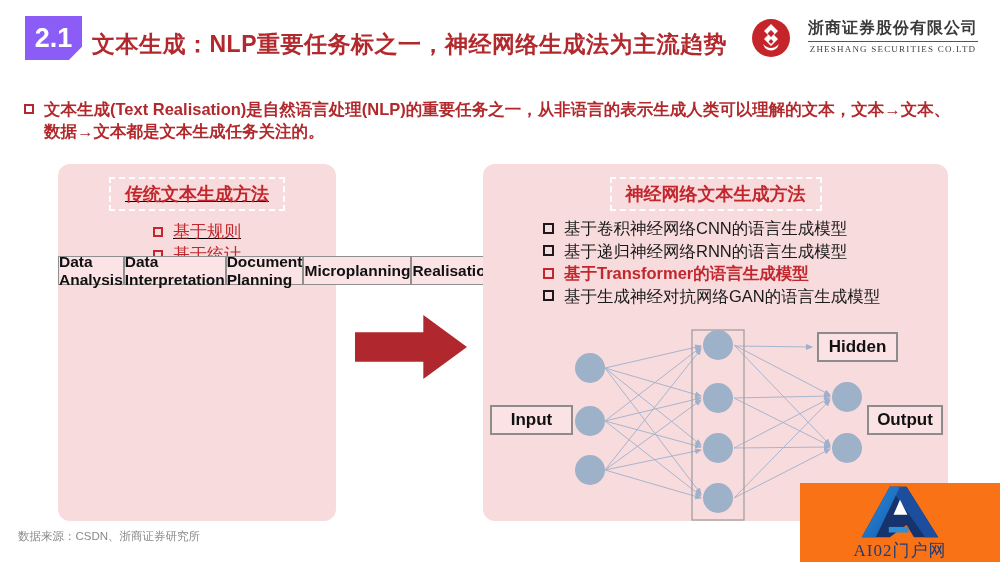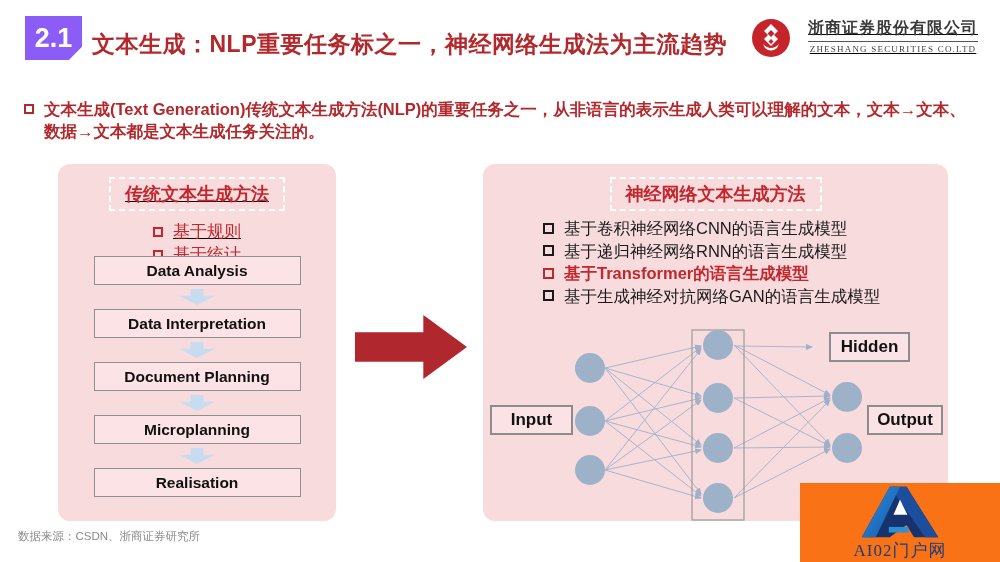--- a/index.html
+++ b/index.html
@@ -12,21 +12,21 @@
   .badge {
     position:absolute; left:25px; top:16px; width:57px; height:44px;
     background:#8b5cf6; color:#fff; font-weight:bold; font-size:27px;
     display:flex; align-items:center; justify-content:center;
     clip-path:polygon(0 0,100% 0,100% 70%,77% 100%,0 100%);
   }
   .title {
     position:absolute; left:92px; top:29px; color:#B2292D;
     font-size:23px; font-weight:bold; letter-spacing:0.5px; white-space:nowrap;
   }
-  .brand { position:absolute; right:22px; top:18px; display:flex; align-items:flex-start; gap:17px;text-decoration:underline; }
+  .brand { position:absolute; right:22px; top:18px; display:flex; align-items:flex-start; gap:17px; }
   .brand-icon { width:40px; height:40px; }
   .brand-text { font-family:"Liberation Serif","DejaVu Serif",serif; color:#3a3a3a; }
   .brand-cn { font-size:16px; font-weight:bold; letter-spacing:1px; border-bottom:1.5px solid #555; padding-bottom:2px; }
   .brand-en { font-size:9px; letter-spacing:1.2px; margin-top:2px; color:#444;text-align:center; }
   
   .intro { position:absolute; left:24px; top:99px; width:956px; color:#B2292D;
            font-size:16.5px; font-weight:bold; line-height:1.32; }
   .intro-row { display:flex; }
   .sq { display:inline-block; width:10px; height:10px; border:2.5px solid #B2292D;
         margin:5px 10px 0 0; flex:0 0 auto; }
@@ -39,21 +39,21 @@
     margin:13px auto 0; width:max-content; padding:3px 14px;
     border:2px dashed #ffffff; color:#C1272D; font-size:18px; font-weight:bold;
     text-align:center;
   }
   
   .lp-bullets { margin:10px auto 12px; width:max-content; }
   .lp-bullet { display:flex; align-items:center; color:#C1272D; font-size:17px; line-height:1.35; }
   .lp-bullet .sq { margin-top:0; border-color:#C1272D; }
   
   .flow { position:absolute; left:0; top:92px; width:100%;
-          display:flex; flex-direction:column; align-items:center; }
+          display:flex; flex-direction:row; align-items:center; }
   .flow-box {
     width:207px; height:29px; background:#FCE4E6; border:1.5px solid #8f8f8f;
     color:#111; font-size:15.5px; font-weight:bold;
     display:flex; align-items:center; justify-content:center;
   }
   .flow-arrow { width:36px; height:16px; background:#C8DCEF; margin:4px 0;
     clip-path:polygon(32% 0,68% 0,68% 42%,100% 42%,50% 100%,0 42%,32% 42%); }
   
   .big-arrow { position:absolute; left:355px; top:315px; width:112px; height:64px; background:#B0282D;
     clip-path:polygon(0 27%,61% 27%,61% 0,100% 50%,61% 100%,61% 73%,0 73%); }
@@ -93,21 +93,21 @@
   <div class="brand-text">
     <div class="brand-cn">浙商证券股份有限公司</div>
     <div class="brand-en">ZHESHANG SECURITIES CO.LTD</div>
   </div>
 </div>
 
 <div class="intro">
   <div class="intro-row">
     <span class="sq"></span>
     <div class="intro-lines">
-      <div>文本生成(Text Generation)传统文本生成方法(NLP)的重要任务之一，从非语言的表示生成人类可以理解的文本，文本→文本、</div>
+      <div>文本生成(Text Realisation)是自然语言处理(NLP)的重要任务之一，从非语言的表示生成人类可以理解的文本，文本→文本、</div>
       <div>数据→文本都是文本生成任务关注的。</div>
     </div>
   </div>
 </div>
 
 <div class="panel panel-left">
   <div class="panel-title">传统文本生成方法</div>
   <div class="lp-bullets">
     <div class="lp-bullet">
       <span class="sq"></span>
@@ -192,21 +192,21 @@
       <circle cx="235" cy="181" r="15"></circle>
         <circle cx="235" cy="234" r="15"></circle>
         <circle cx="235" cy="284" r="15"></circle>
         <circle cx="235" cy="334" r="15"></circle>
       <circle cx="364" cy="233" r="15"></circle>
         <circle cx="364" cy="284" r="15"></circle>
     </g>
   </svg>
 
   <div class="net-label" style="left:7px; top:241px; width:83px; height:30px;">Input</div>
-  <div class="net-label" style="left:346px; top:168px; width:81px; height:30px;">Hidden</div>
+  <div class="net-label" style="left:334px; top:168px; width:81px; height:30px;">Hidden</div>
   <div class="net-label" style="left:384px; top:241px; width:76px; height:30px;">Output</div>
 </div>
 
 <div class="source">数据来源：CSDN、浙商证券研究所</div>
 
 <div class="watermark">
   <svg class="wm-logo" viewBox="0 0 90 60">
     <defs>
       <linearGradient id="wmL" x1="0" y1="0" x2="1" y2="1">
         <stop offset="0" stop-color="#2E8FD6"></stop>

